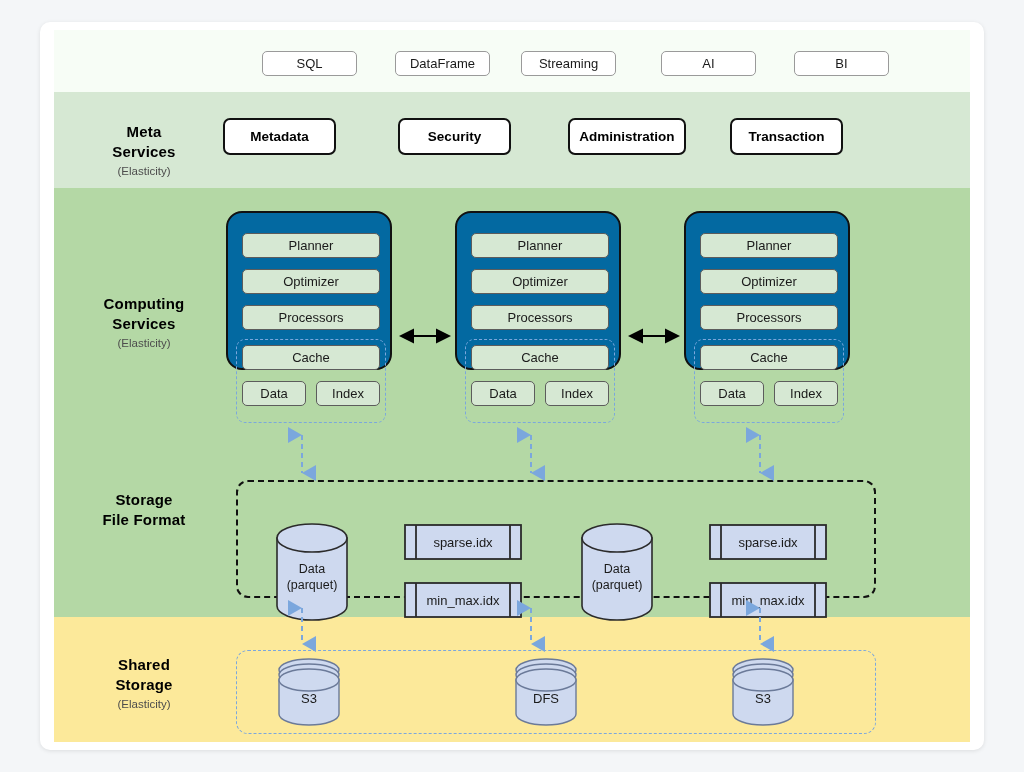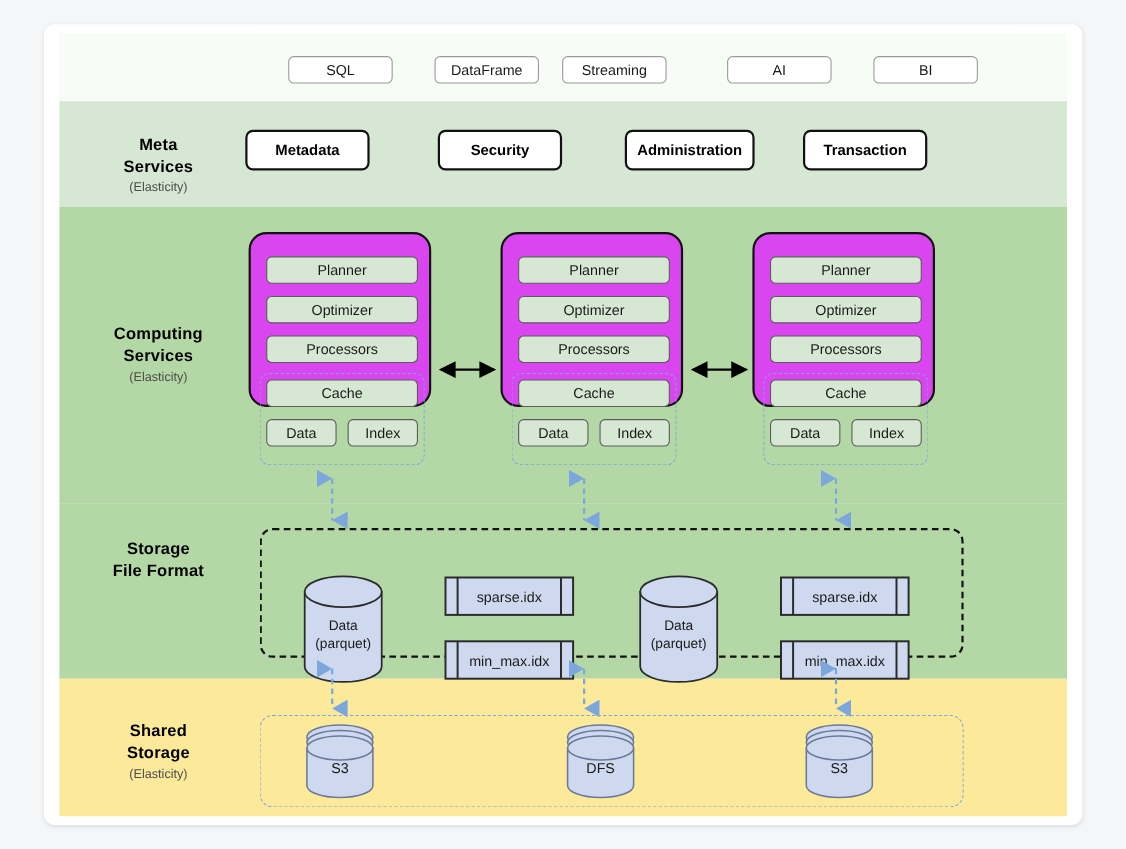--- a/index.html
+++ b/index.html
@@ -52,21 +52,21 @@
     position:absolute;top:96px;height:37px;
     background:#ffffff;border:2px solid #111;border-radius:7px;
     font-size:13.5px;font-weight:bold;color:#000;
     display:flex;align-items:center;justify-content:center;
     box-sizing:border-box;
   }
 
   
   .node{
     position:absolute;top:23px;width:166px;height:159px;
-    background:#d946ef;border:2.5px solid #111;border-radius:16px;
+    background:#0369a1;border:2.5px solid #111;border-radius:16px;
     box-sizing:border-box;
   }
   .nbox{
     position:absolute;height:25px;
     background:#d6e8d3;border:1.3px solid #5c5c5c;border-radius:5px;
     font-size:13px;color:#1a1a1a;
     display:flex;align-items:center;justify-content:center;
     box-sizing:border-box;
   }
   .nbox.wide{left:14px;width:138px;}
@@ -117,21 +117,21 @@
 
     <div class="band band-interfaces"></div>
     <div class="band band-meta"></div>
     <div class="band band-compute"></div>
     <div class="band band-storage"></div>
     <div class="band band-shared"></div>
 
     <div id="chips-host">
         <div class="chip" style="left: 222px; width: 95px;">SQL</div>
         <div class="chip" style="left: 355px; width: 95px;">DataFrame</div>
-        <div class="chip" style="left: 471px; width: 95px;">Streaming</div>
+        <div class="chip" style="left: 481px; width: 95px;">Streaming</div>
         <div class="chip" style="left: 621px; width: 95px;">AI</div>
         <div class="chip" style="left: 754px; width: 95px;">BI</div>
       </div>
 
     <div id="meta-host">
         <div class="meta-box" style="left: 183px; width: 113px;">Metadata</div>
         <div class="meta-box" style="left: 358px; width: 113px;">Security</div>
         <div class="meta-box" style="left: 528px; width: 118px;">Administration</div>
         <div class="meta-box" style="left: 690px; width: 113px;">Transaction</div>
       </div>

